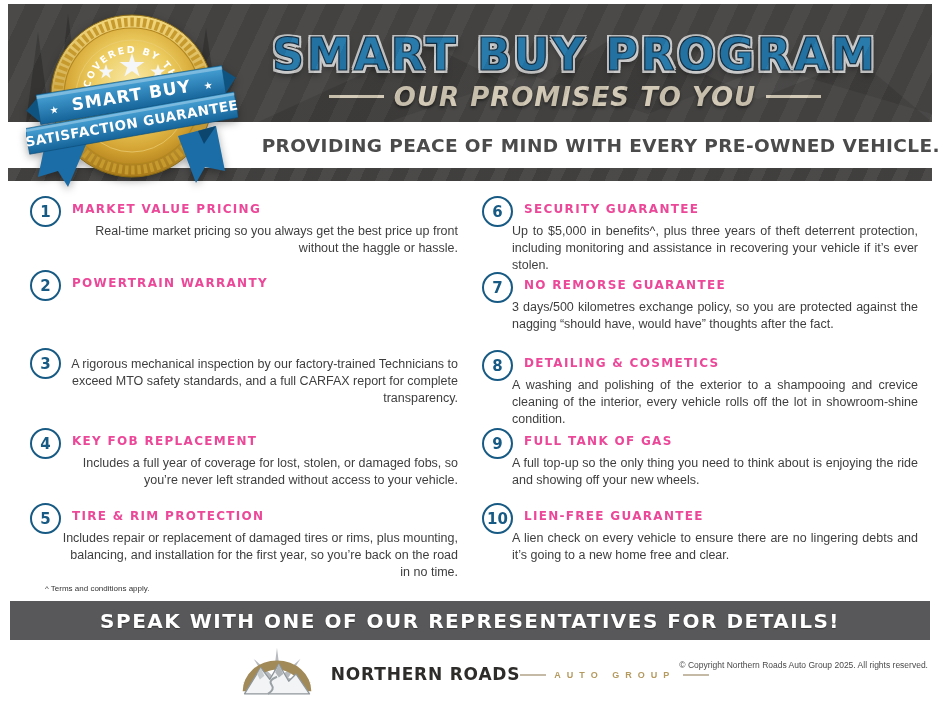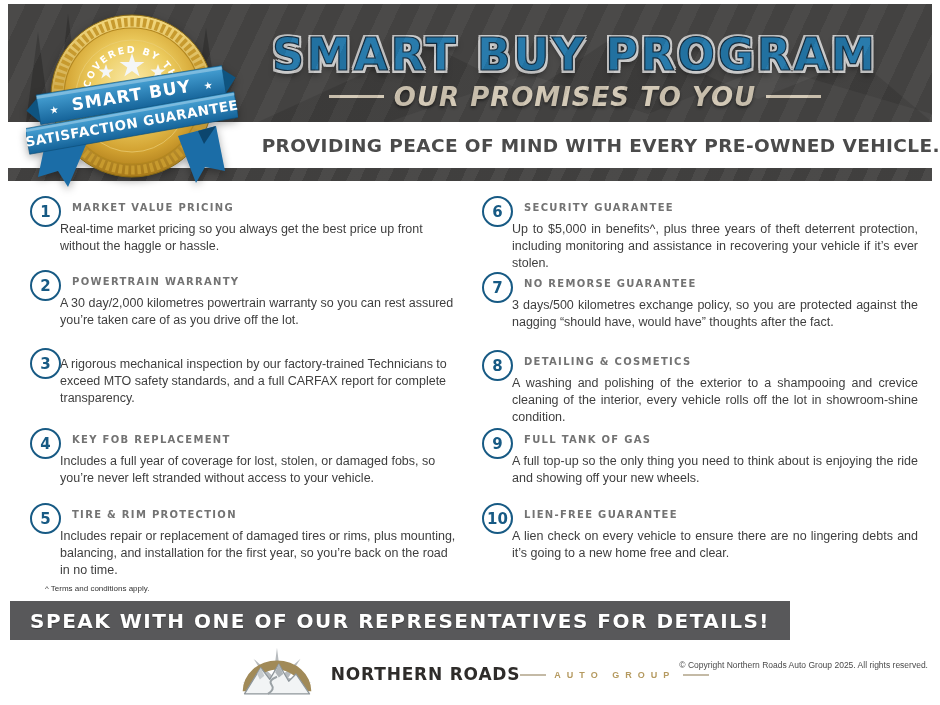--- a/index.html
+++ b/index.html
@@ -46,29 +46,29 @@
   .col-left .item:nth-of-type(3){top:156px}
   .col-left .item:nth-of-type(4){top:236px}
   .col-left .item:nth-of-type(5){top:311px}
   .col-right .item:nth-of-type(2){top:80px}
   .col-right .item:nth-of-type(3){top:158px}
   .col-right .item:nth-of-type(4){top:236px}
   .col-right .item:nth-of-type(5){top:311px}
   .num-circle{position:absolute;left:0;top:0;width:31px;height:31px;border:2.5px solid #175a84;
       border-radius:50%;box-sizing:border-box;display:flex;align-items:center;justify-content:center;
       font-family:"DejaVu Sans",sans-serif;font-weight:700;font-size:15px;color:#175a84;background:#fff;}
-  .item-title{margin:0 0 0 42px;padding-top:7px;font-family:"DejaVu Sans",sans-serif;font-size:10px;
-      font-weight:700;letter-spacing:1.3px;color:#737373;line-height:1;}
-  .item-desc{margin:8px 0 0 30px;font-size:12.5px;line-height:17px;color:#3e3e3e;}
+  .item-title{margin:0 0 0 42px;padding-top:7px;font-family:"DejaVu Sans",sans-serif;font-size:12px;
+      font-weight:700;letter-spacing:1.3px;color:#ec4899;line-height:1;}
+  .item-desc{margin:8px 0 0 30px;font-size:12.5px;line-height:17px;color:#3e3e3e;text-align:right;}
   .col-right .item-desc{text-align:justify;}
 
   .footnote{position:absolute;left:20px;top:584px;font-size:8px;color:#333;margin-left:25px;}
 
   
-  .cta-bar{position:absolute;left:10px;top:601px;width:780px;height:39px;background:#58585a;
+  .cta-bar{position:absolute;left:10px;top:601px;width:920px;height:39px;background:#58585a;
       display:flex;align-items:center;justify-content:center;}
   .cta-text{font-family:"DejaVu Sans",sans-serif;font-size:20px;font-weight:700;color:#fff;
       letter-spacing:1.5px;white-space:nowrap;text-shadow:0 1px 1px rgba(0,0,0,.4);}
 
   
   .footer-logo{position:absolute;left:0;top:646px;width:940px;display:flex;align-items:center;
       justify-content:center;gap:8px;}
   .logo-emblem{width:92px;height:56px;}
   .logo-textblock{display:flex;flex-direction:row;align-items:center;}
   .logo-name{font-family:"DejaVu Sans",sans-serif;font-size:17px;font-weight:800;color:#2e2c2a;
@@ -174,21 +174,20 @@
           <span>1</span>
         </div>
       <h3 class="item-title">MARKET VALUE PRICING</h3>
       <p class="item-desc">Real-time market pricing so you always get the best price up front without the haggle or hassle.</p>
     </div>
     <div class="item">
       <div class="num-circle">
           <span>2</span>
         </div>
       <h3 class="item-title">POWERTRAIN WARRANTY</h3>
-      <p class="item-desc">A 30 day/2,000 kilometres powertrain warranty so you can rest assured you’re taken care of as you drive off the lot.</p>
     </div>
     <div class="item">
       <div class="num-circle">
           <span>3</span>
         </div>
       <p class="item-desc">A rigorous mechanical inspection by our factory-trained Technicians to exceed MTO safety standards, and a full CARFAX report for complete transparency.</p>
     </div>
     <div class="item">
       <div class="num-circle">
           <span>4</span>

